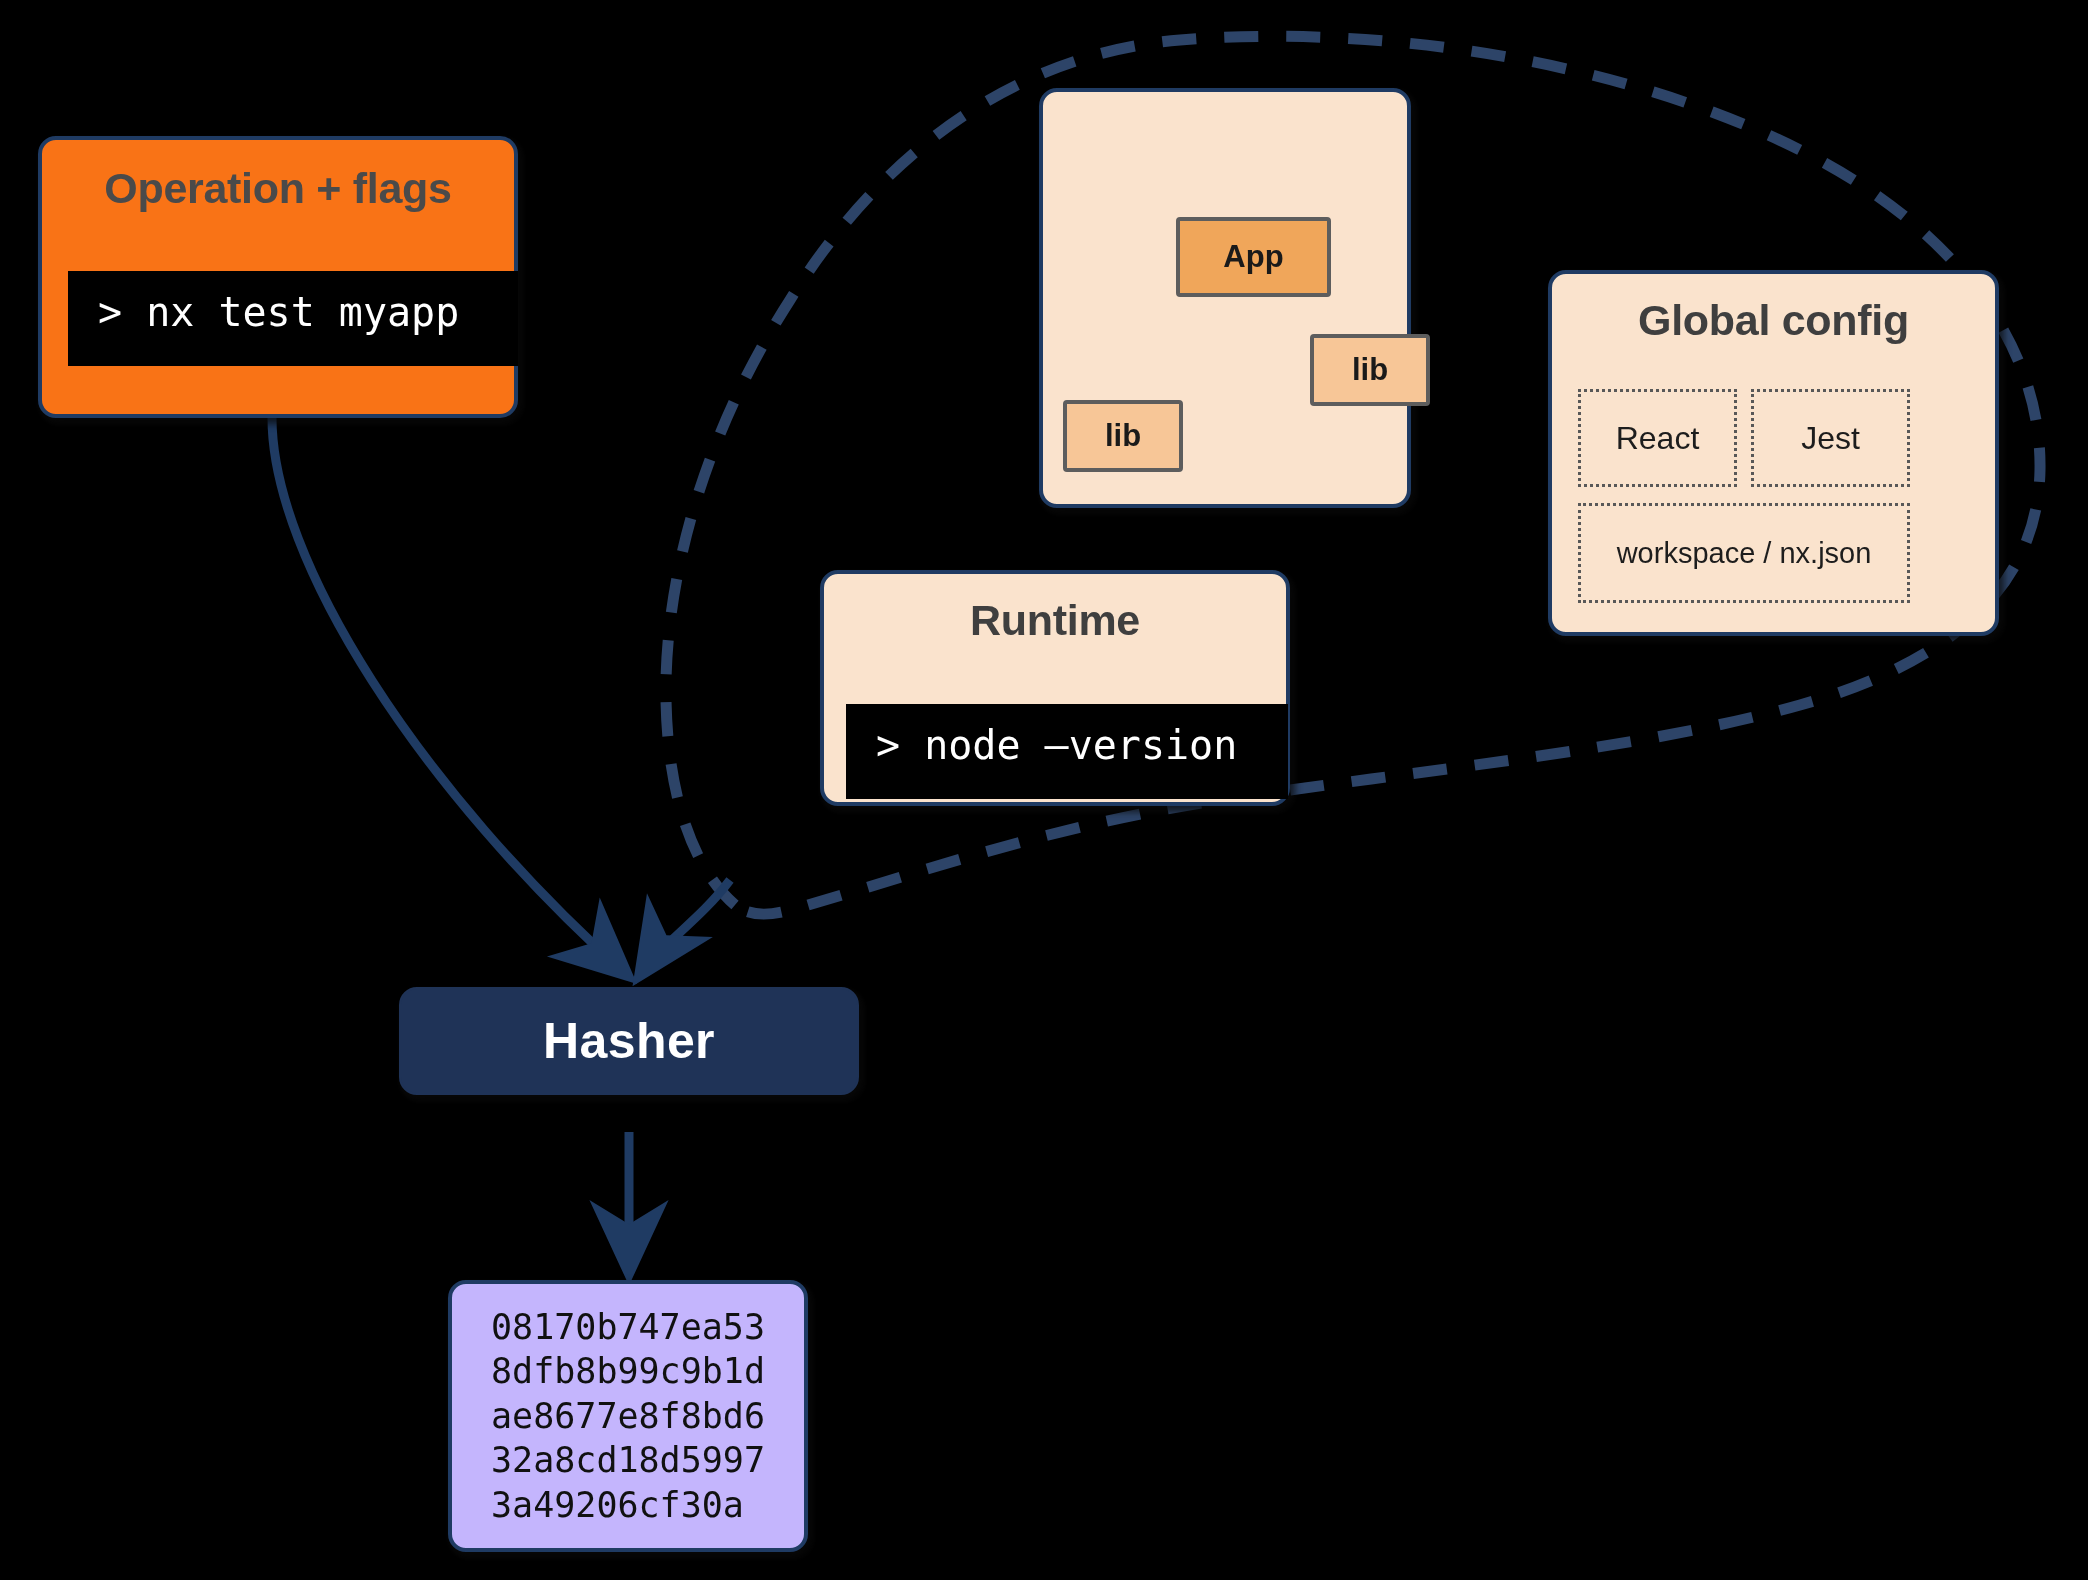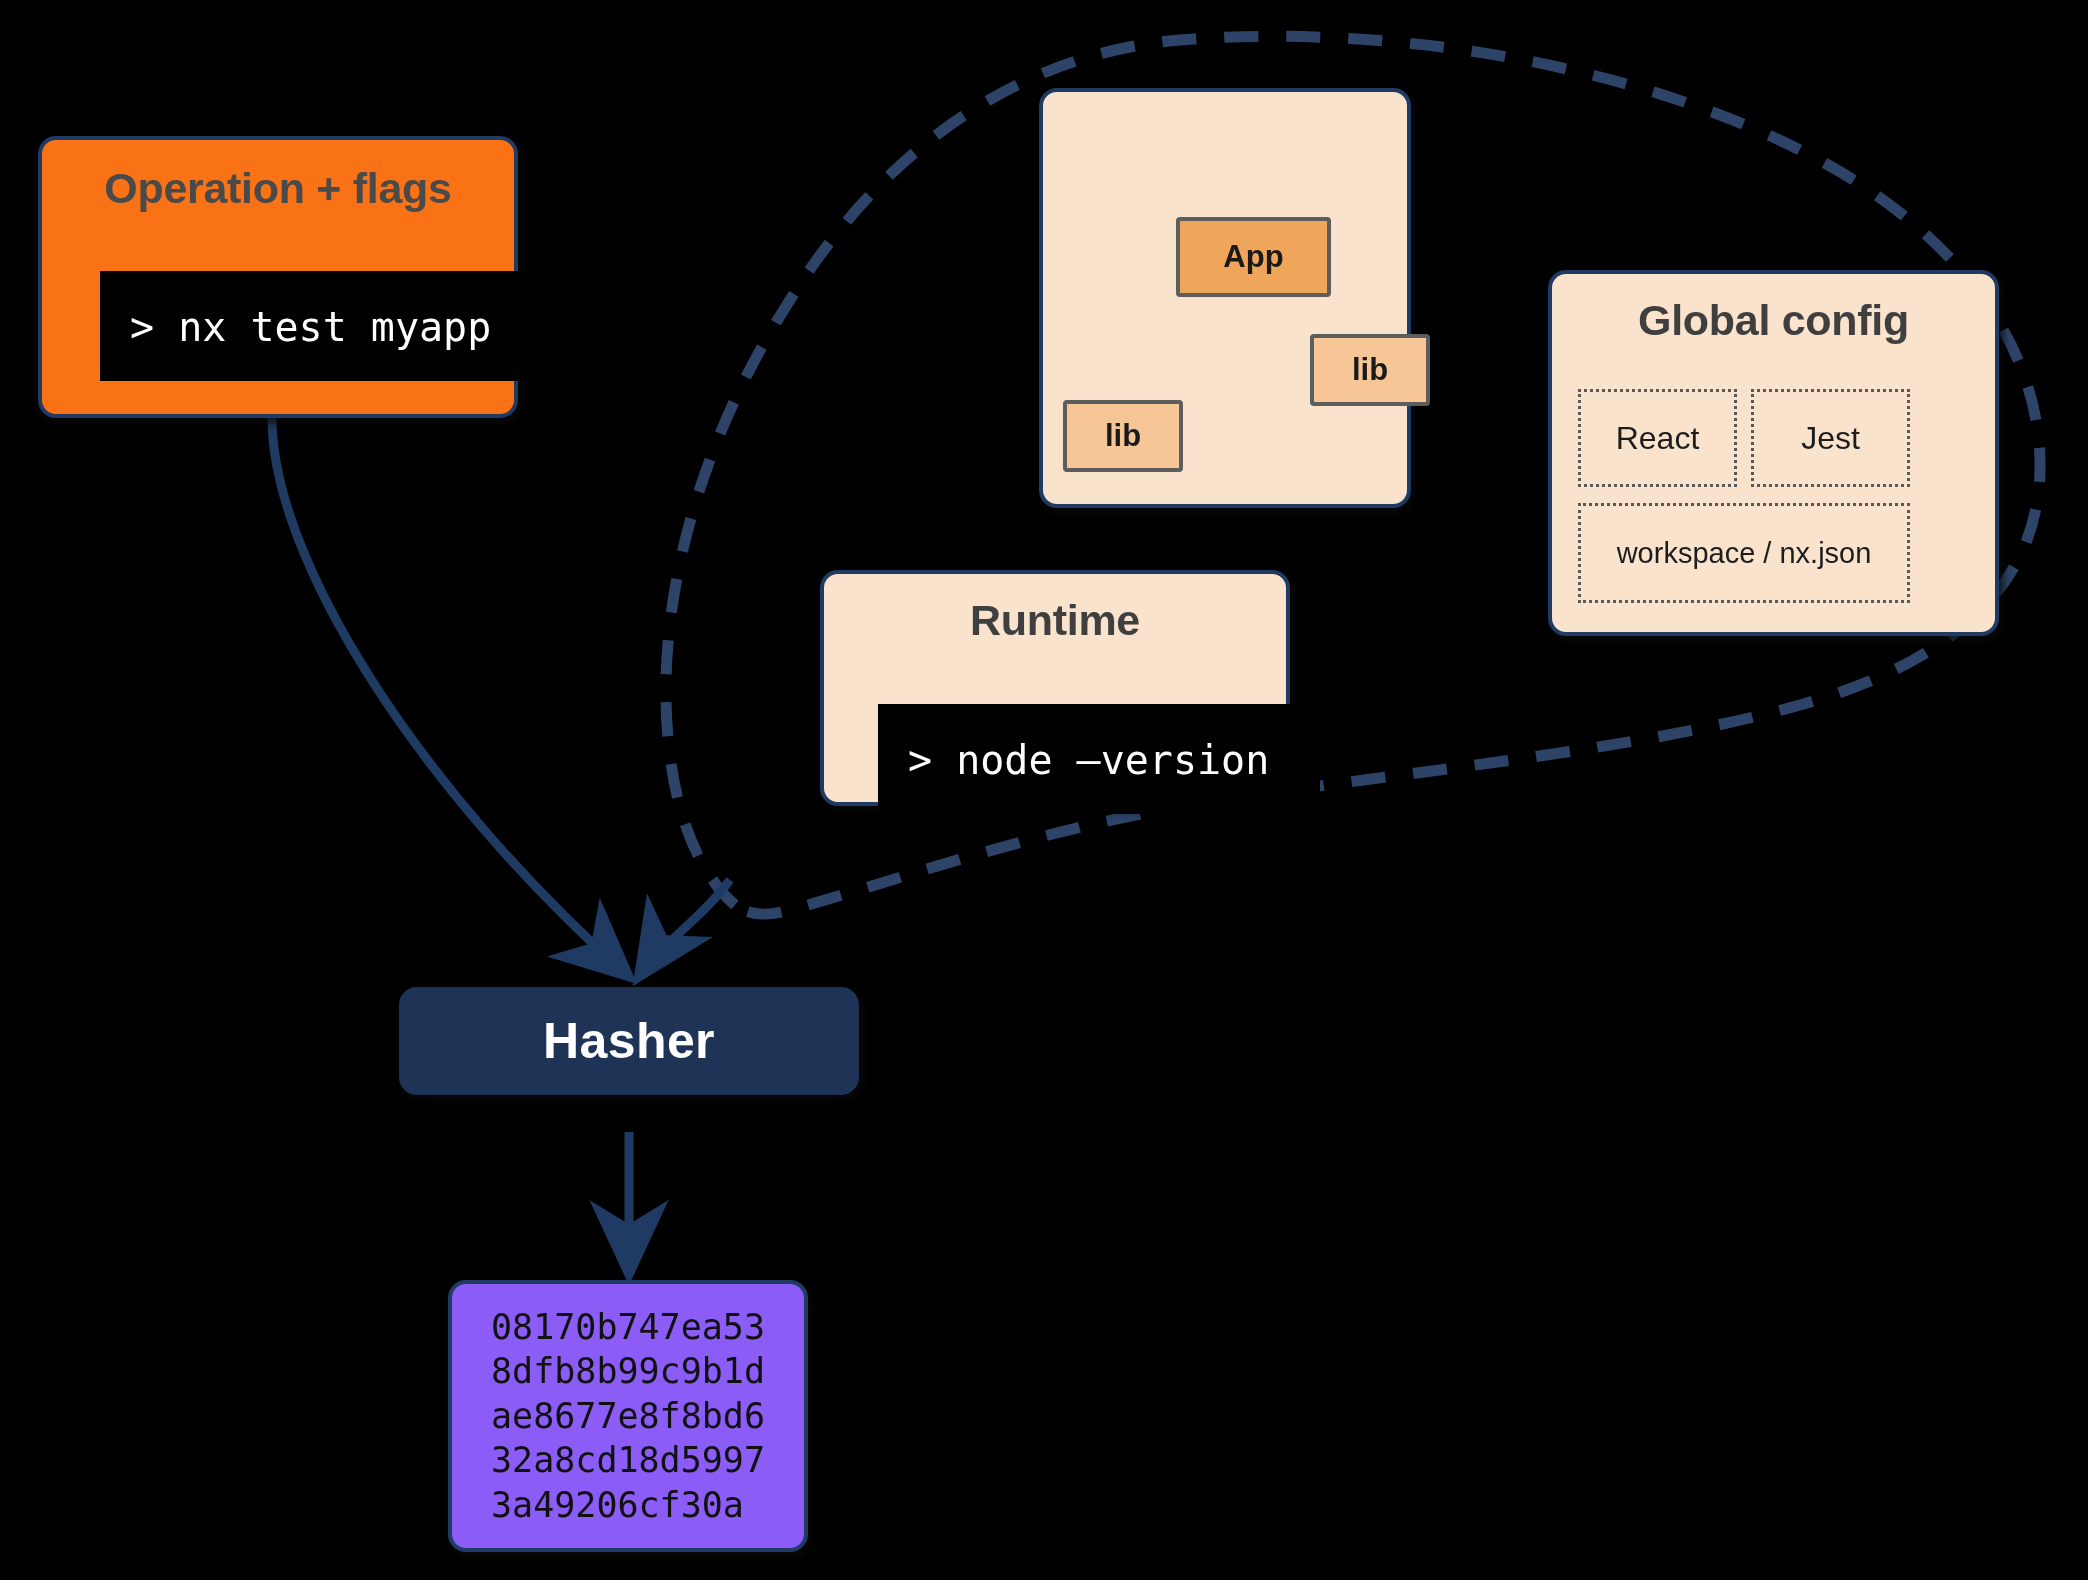--- a/index.html
+++ b/index.html
@@ -50,23 +50,22 @@
     color: #4a4a4a;
     margin-top: 24px;
     letter-spacing: -0.3px;
   }
   .terminal {
     background: #000000;
     color: #ffffff;
     font-family: "DejaVu Sans Mono", "Liberation Mono", monospace;
     font-size: 40px;
     line-height: 1.0;
-    padding: 36px 0 34px 30px;
+    padding: 21px 0 34px 30px;
     white-space: pre;
-    margin-left: 32px;
   }
   #op-terminal {
     position: absolute;
     left: 26px;
     top: 131px;
     width: 420px;
   }
 
   
   #src-node {
@@ -192,21 +191,21 @@
     color: #ffffff;
     letter-spacing: 0.4px;
   }
 
   
   #hash-node {
     left: 448px;
     top: 1280px;
     width: 360px;
     height: 272px;
-    background: #8b5cf6;
+    background: #c4b5fd;
     border: 4px solid #1f3b63;
     display: flex;
     align-items: center;
     justify-content: center;
   }
   #hash-text {
     font-family: "DejaVu Sans Mono", "Liberation Mono", monospace;
     font-size: 35px;
     line-height: 1.27;
     color: #111111;

